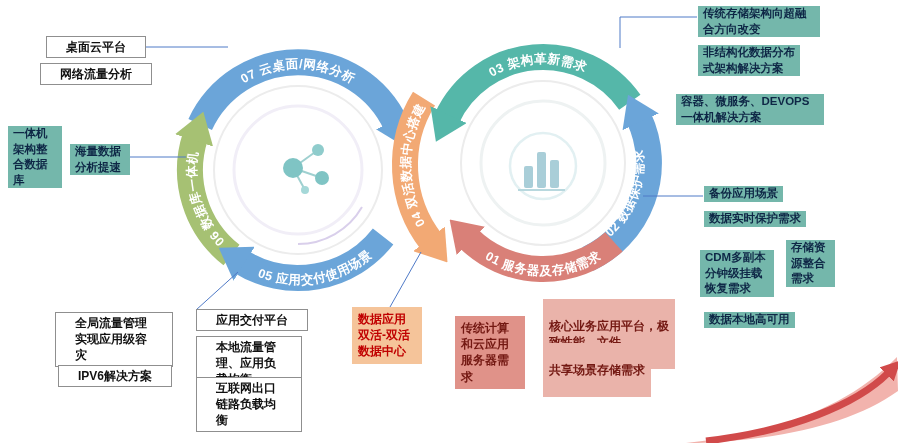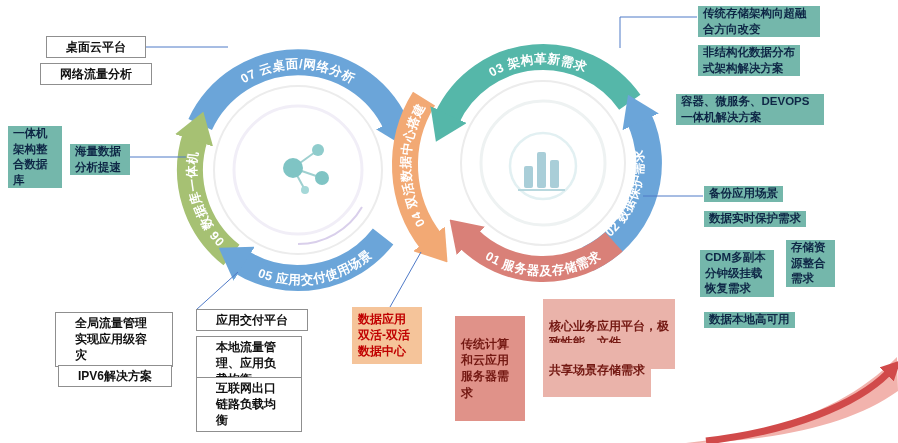--- a/index.html
+++ b/index.html
@@ -4,21 +4,21 @@
 <style>
   html,body{margin:0;padding:0;background:#fff;}
   #stage{position:relative;width:898px;height:443px;background:#fff;overflow:hidden;
          font-family:"Liberation Sans",sans-serif;}
   #diagram-svg{position:absolute;left:0;top:0;z-index:1;}
   .arc-label{font:bold 12.5px "Liberation Sans",sans-serif;fill:#ffffff;letter-spacing:.5px;}
   .box{position:absolute;z-index:2;font-weight:bold;line-height:1.35;box-sizing:border-box;}
   .wbox{background:#ffffff;border:1px solid #8f8f8f;color:#111111;font-size:12px;padding:2px 19px;}
   .tbox{background:#74b7ab;color:#0e2746;font-size:11.5px;padding:0 5px;}
   .obox{background:#f5c49a;color:#c00000;font-size:12px;padding:4px 6px;}
-  .pbox{background:#e09289;color:#731812;font-size:12px;padding:20px 6px;}
+  .pbox{background:#e09289;color:#731812;font-size:12px;padding:4px 6px;}
   .plbox{background:#eab3aa;color:#731812;font-size:12px;padding:19px 6px;}
   .nowrap{white-space:nowrap;}
 </style>
 </head>
 <body>
 
 <div id="stage">
 
 <svg id="diagram-svg" width="898" height="443" viewBox="0 0 898 443" xmlns="http://www.w3.org/2000/svg">
   <defs>

